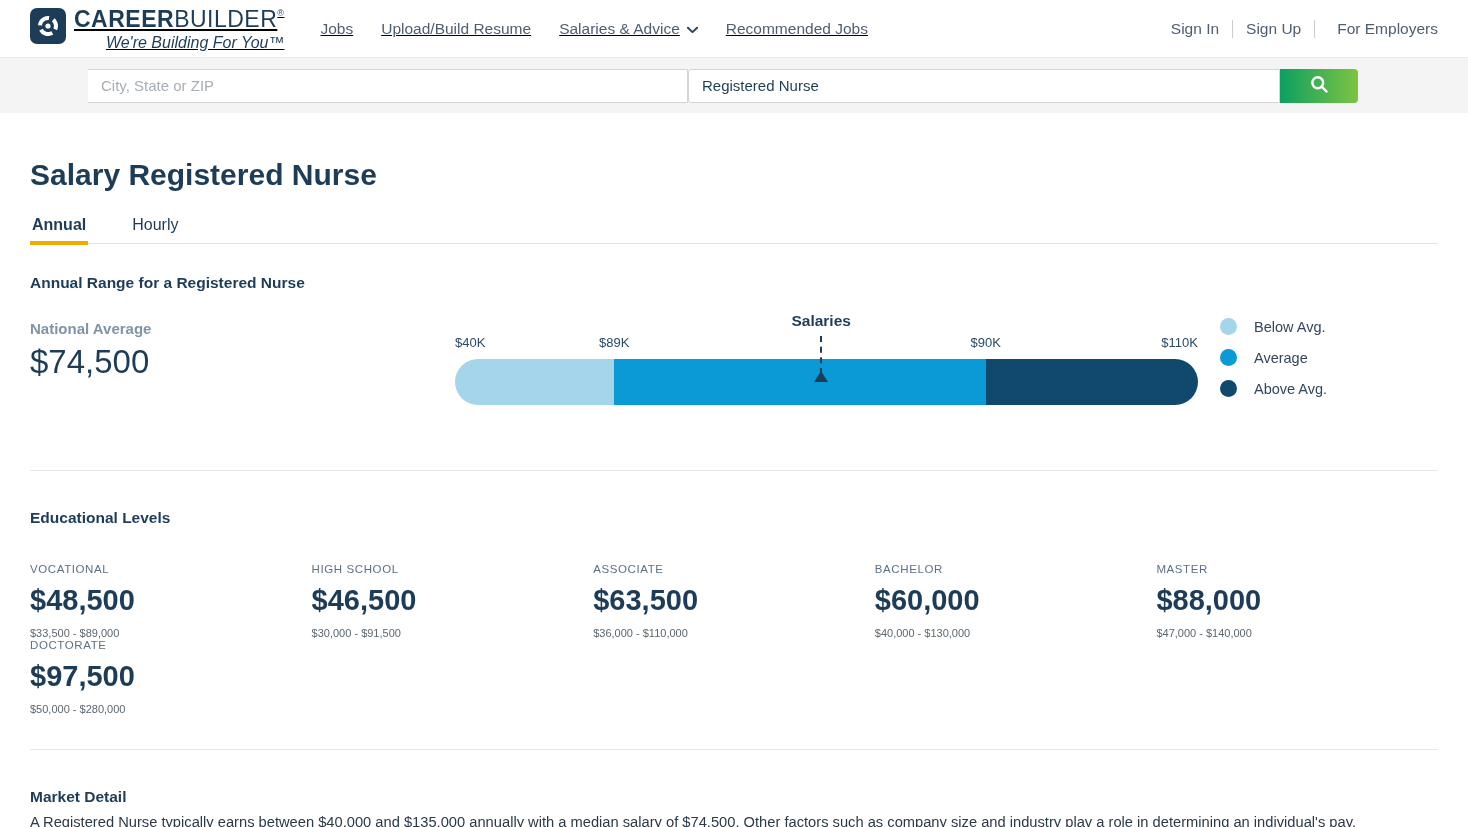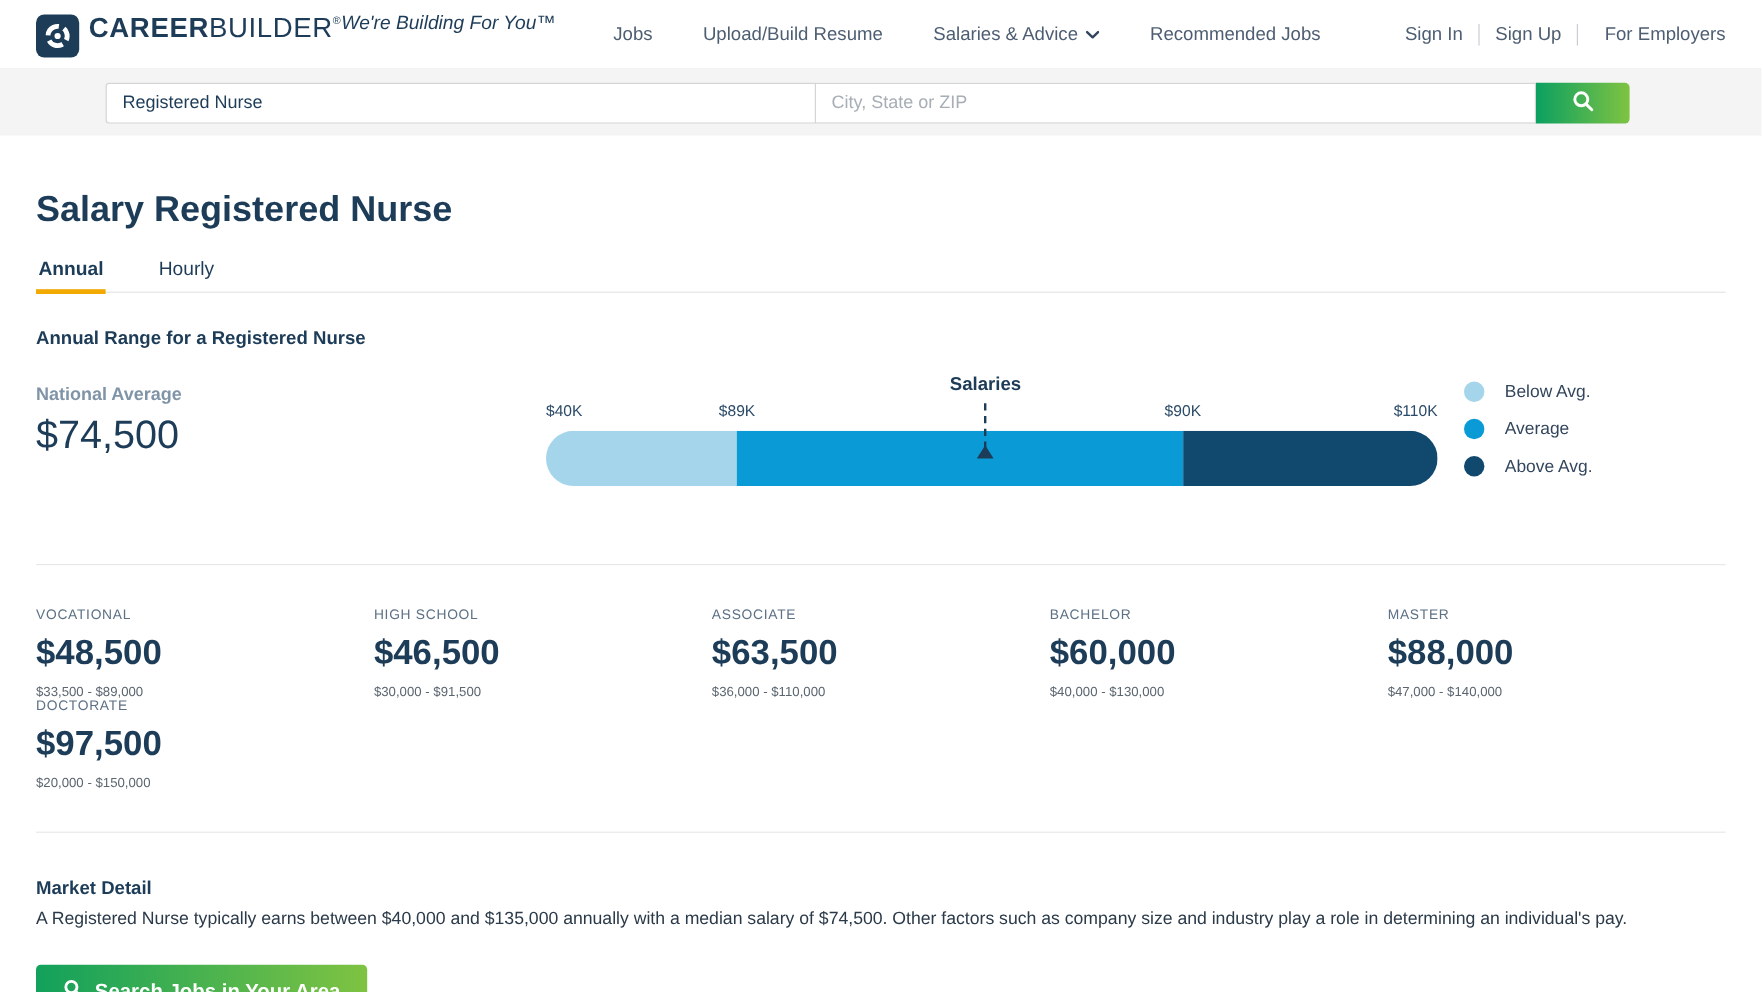--- a/index.html
+++ b/index.html
@@ -5,27 +5,27 @@
   * { box-sizing: border-box; margin: 0; padding: 0; }
   html, body { width: 1468px; height: 827px; overflow: hidden; background: #fff;
     font-family: "Liberation Sans", "DejaVu Sans", sans-serif; }
 
   
   .header { height: 58px; display: flex; align-items: center; padding: 0 30px;
     background: #fff; border-bottom: 1px solid #ececec; }
   .logo { display: flex; align-items: flex-start; gap: 8px; cursor: pointer; }
   .logo-icon { width: 36px; height: 36px; background: #1d3c58; border-radius: 7px;
     display: flex; align-items: center; justify-content: center; margin-top: 2px; }
-  .brand-block { display: flex; flex-direction: row; }
+  .brand-block { display: flex; flex-direction: column; text-decoration: underline; }
   .brand-line { display: flex; align-items: flex-start; color: #1d3c58; font-size: 23px; letter-spacing: .5px; }
   .brand-bold { font-weight: 800; }
   .brand-light { font-weight: 300; }
   .brand-reg { font-size: 9px; margin-top: 2px; font-weight: 400; }
   .tagline { font-size: 16px; font-style: italic; color: #1d3c58; text-align: right; margin-top: 1px; }
-  .nav { display: flex; align-items: center; gap: 42px; margin-left: 48px; }
+  .nav { display: flex; align-items: center; gap: 28px; margin-left: 36px; text-decoration: underline; }
   .nav-item { font-size: 15.5px; color: #4e5e72; cursor: pointer; display: flex; align-items: center; gap: 7px; white-space: nowrap; }
   .auth { margin-left: auto; display: flex; align-items: center; }
   .auth-item { font-size: 15.5px; color: #4e5e72; cursor: pointer; padding: 0 13px; white-space: nowrap; }
   .auth-item + .auth-item { border-left: 1px solid #c9ced4; }
   .auth-item:last-child { padding-right: 0; padding-left: 22px; }
 
   
   .searchbar { height: 55px; background: #f4f4f4; display: flex; align-items: center; padding: 0 30px; }
   .search-group { display: flex; margin-left: 58px; }
   .search-input { height: 34px; border: 1px solid #d5d5d5; background: #fff; font-size: 15px;
@@ -126,22 +126,22 @@
 
   <div class="auth">
     <div class="auth-item">Sign In</div>
     <div class="auth-item">Sign Up</div>
     <div class="auth-item">For Employers</div>
   </div>
 </div>
 
 <div class="searchbar">
   <div class="search-group">
+    <input class="search-input location" type="text" placeholder="City, State or ZIP" style="">
     <input class="search-input keywords" type="text" value="Registered Nurse" style="">
-    <input class="search-input location" type="text" placeholder="City, State or ZIP" style="">
     <button class="search-btn">
       <span>
         <svg width="21" height="21" viewBox="0 0 24 24">
             <circle cx="10" cy="10" r="6.2" fill="none" stroke="#ffffff" stroke-width="2.8"></circle>
             <line x1="14.8" y1="14.8" x2="20" y2="20" stroke="#ffffff" stroke-width="2.8" stroke-linecap="round"></line>
           </svg>
       </span>
     </button>
   </div>
 </div>
@@ -190,20 +190,21 @@
       </div>
       <div class="legend-item">
         <span class="legend-dot" style="background: rgb(17, 72, 110);"></span>
         <span class="legend-label">Above Avg.</span>
       </div>
     </div>
   </div>
 
   <div class="divider"></div>
 
+  <div class="section-heading" style="margin-top:38px">Educational Levels</div>
 
   <div class="edu-grid">
     <div class="edu-col">
       <div class="edu-label">VOCATIONAL</div>
       <div class="edu-salary">$48,500</div>
       <div class="edu-range">$33,500 - $89,000</div>
     </div>
     <div class="edu-col">
       <div class="edu-label">HIGH SCHOOL</div>
       <div class="edu-salary">$46,500</div>
@@ -220,21 +221,21 @@
       <div class="edu-range">$40,000 - $130,000</div>
     </div>
     <div class="edu-col">
       <div class="edu-label">MASTER</div>
       <div class="edu-salary">$88,000</div>
       <div class="edu-range">$47,000 - $140,000</div>
     </div>
     <div class="edu-col">
       <div class="edu-label">DOCTORATE</div>
       <div class="edu-salary">$97,500</div>
-      <div class="edu-range">$20,000 - $150,000</div>
+      <div class="edu-range">$50,000 - $280,000</div>
     </div>
   </div>
 
   <div class="divider" style="margin-top:34px"></div>
 
   <div class="section-heading" style="margin-top:38px">Market Detail</div>
   <p class="market-text">A Registered Nurse typically earns between $40,000 and $135,000 annually with a median salary of $74,500. Other factors such as company size and industry play a role in determining an individual's pay.</p>
 
   <button class="cta-btn">
     <span>

